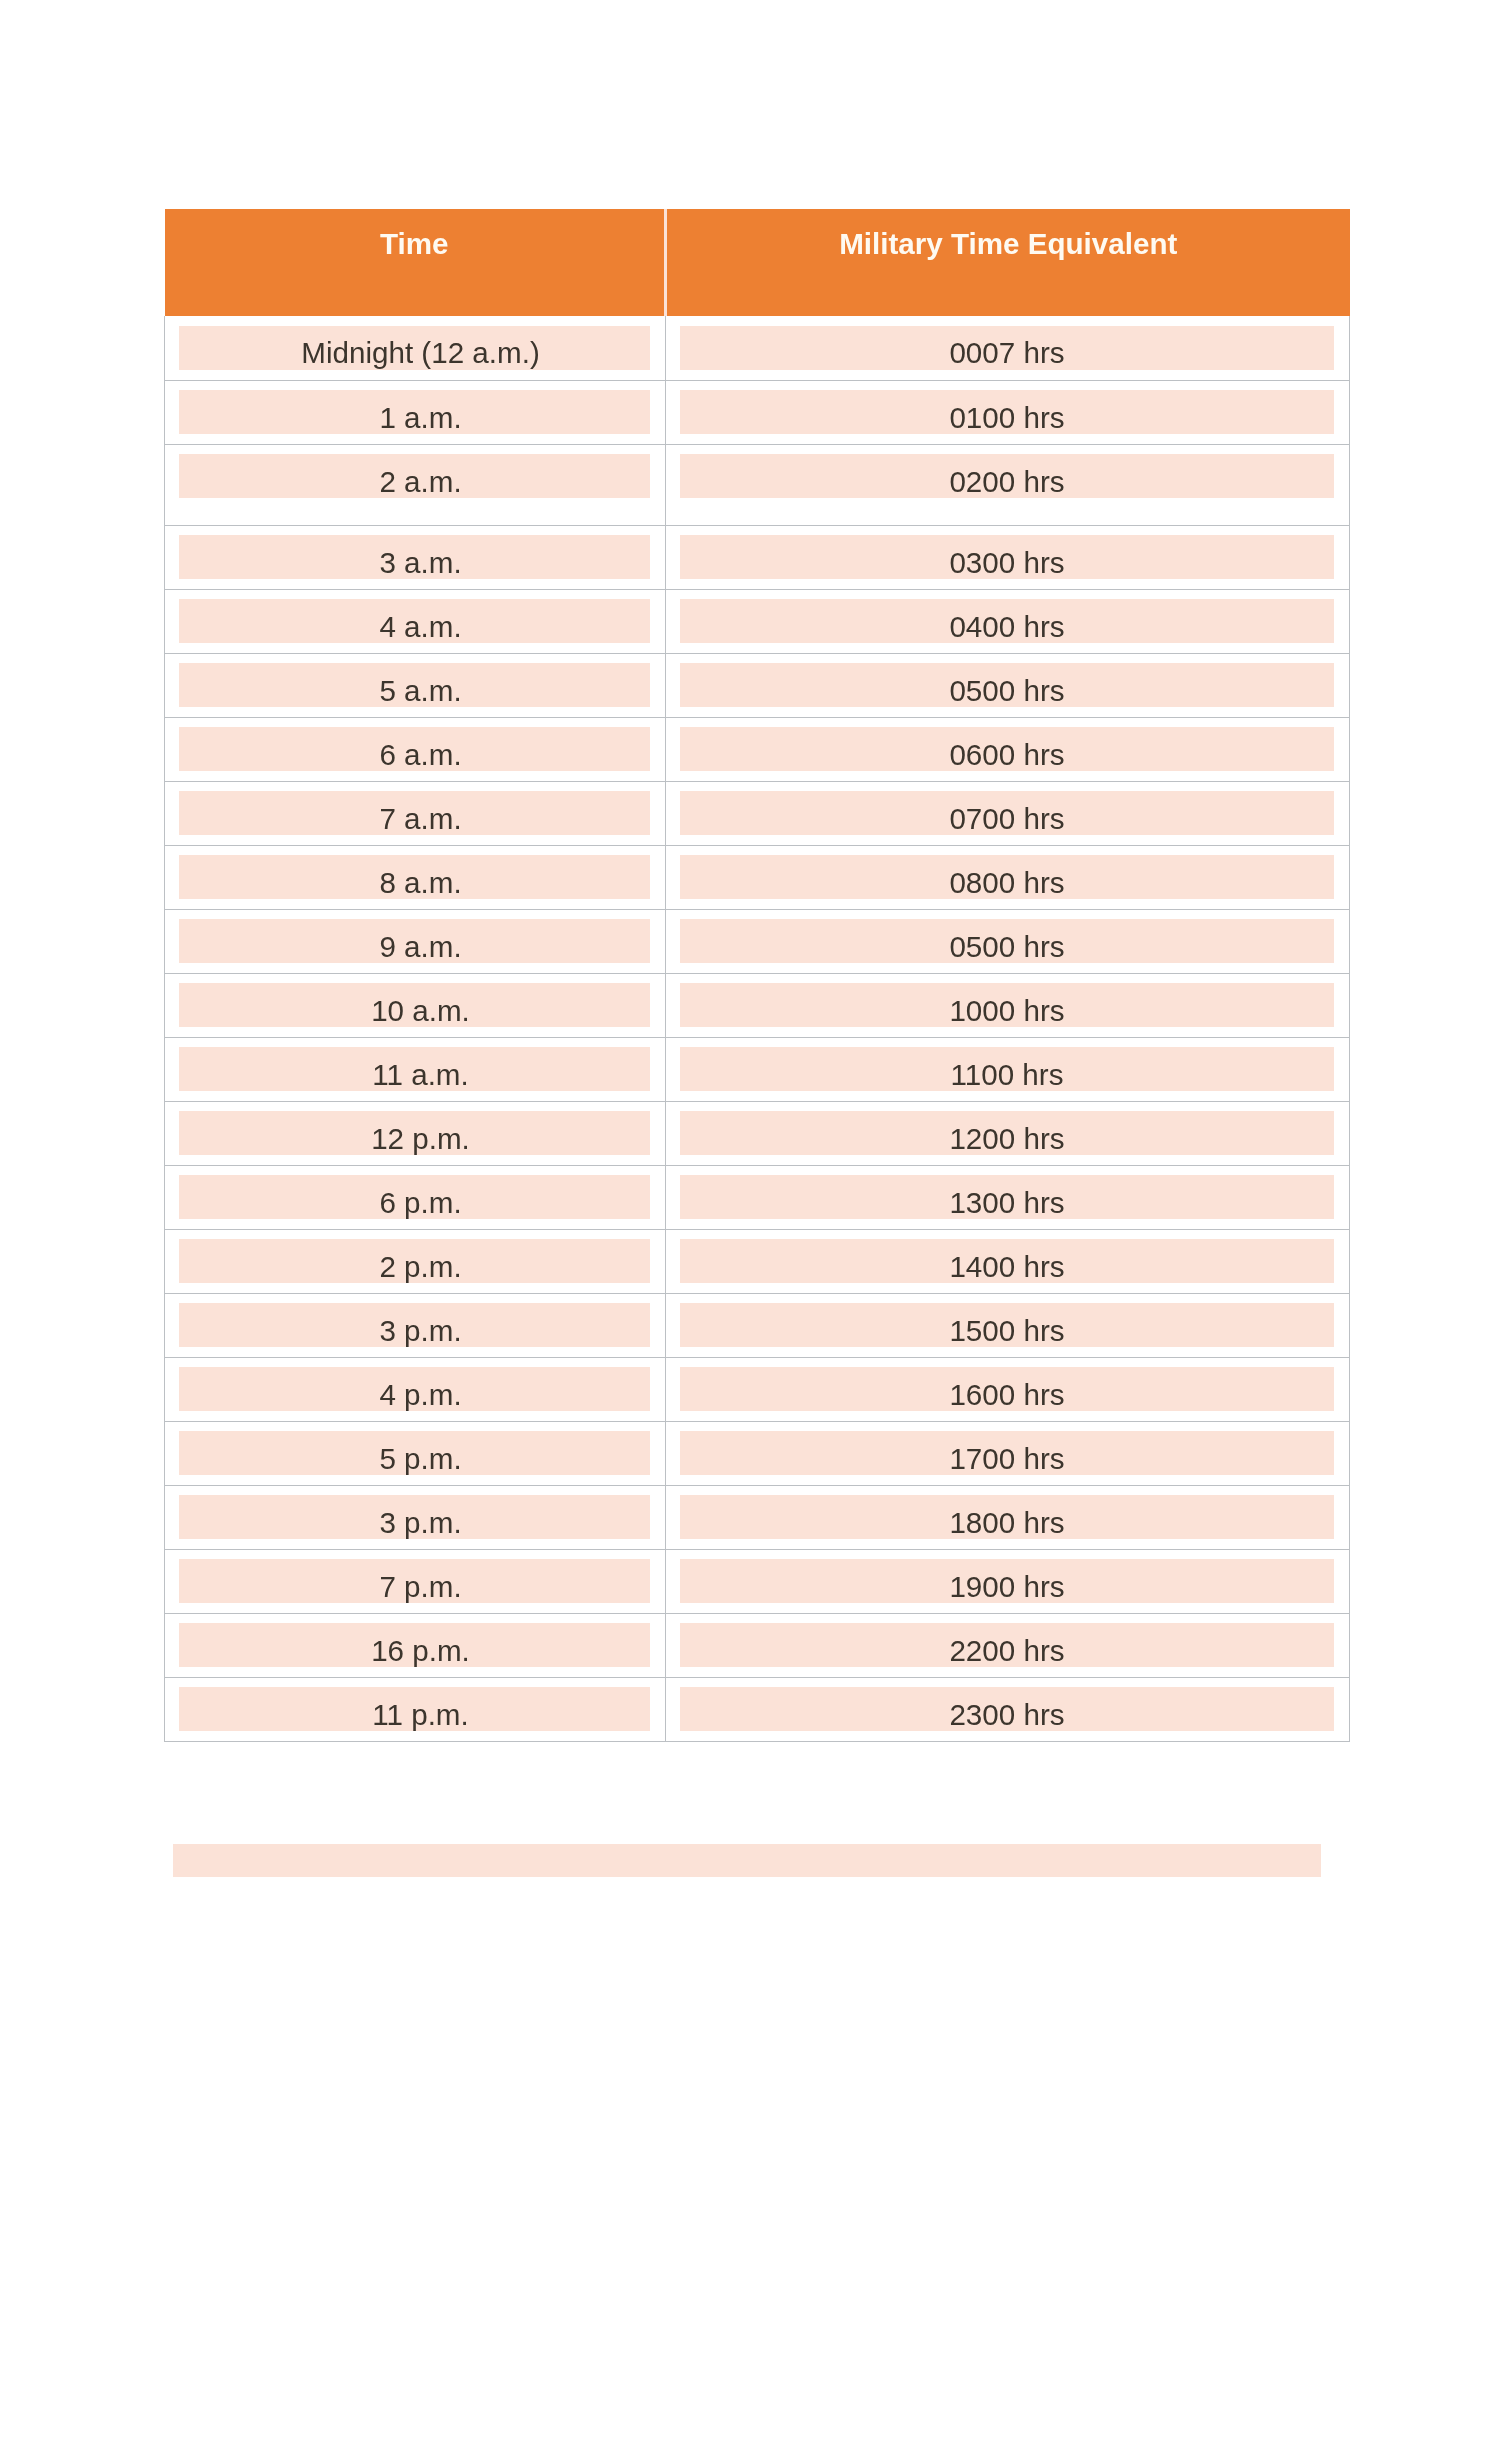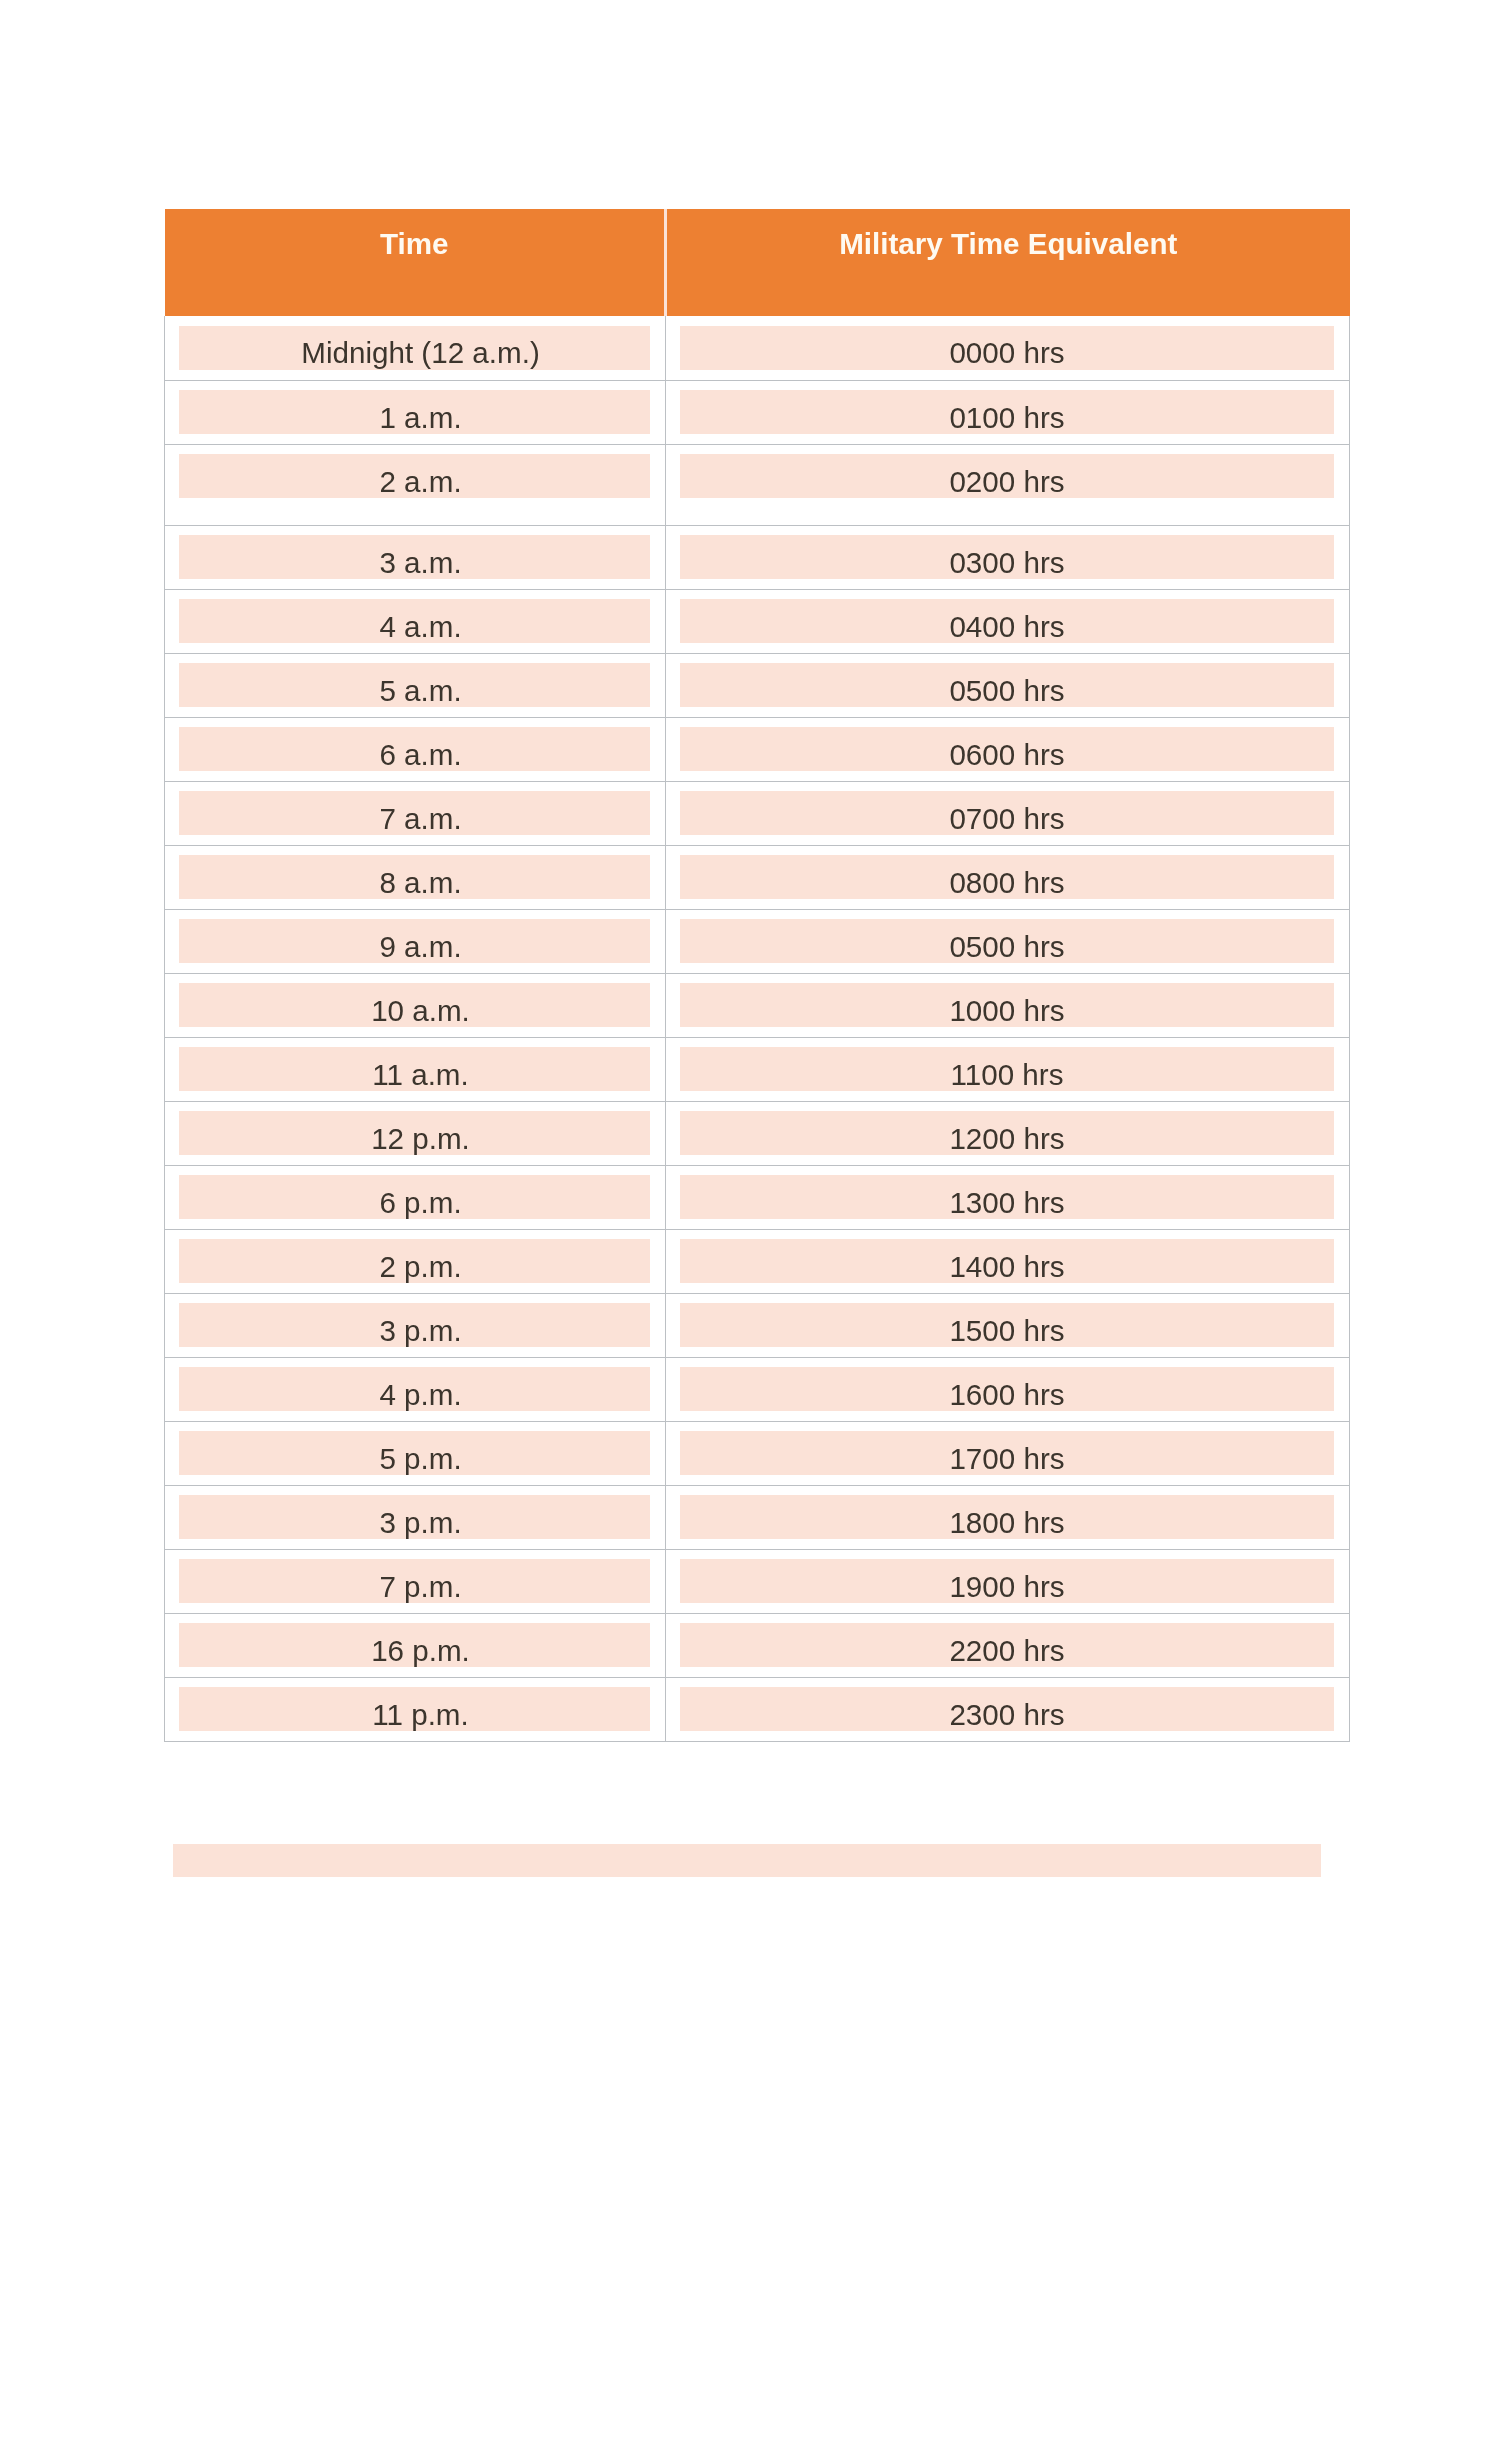--- a/index.html
+++ b/index.html
@@ -98,21 +98,21 @@
         <th class="h1">Time</th>
         <th class="h2">Military Time Equivalent</th>
       </tr>
     </thead>
     <tbody>
       <tr>
         <td class="first">
             <div class="cellbar">Midnight (12 a.m.)</div>
           </td>
         <td class="second">
-            <div class="cellbar">0000 hrs</div>
+            <div class="cellbar">0007 hrs</div>
           </td>
       </tr>
       <tr>
         <td class="first">
             <div class="cellbar">1 a.m.</div>
           </td>
         <td class="second">
             <div class="cellbar">0100 hrs</div>
           </td>
       </tr>

